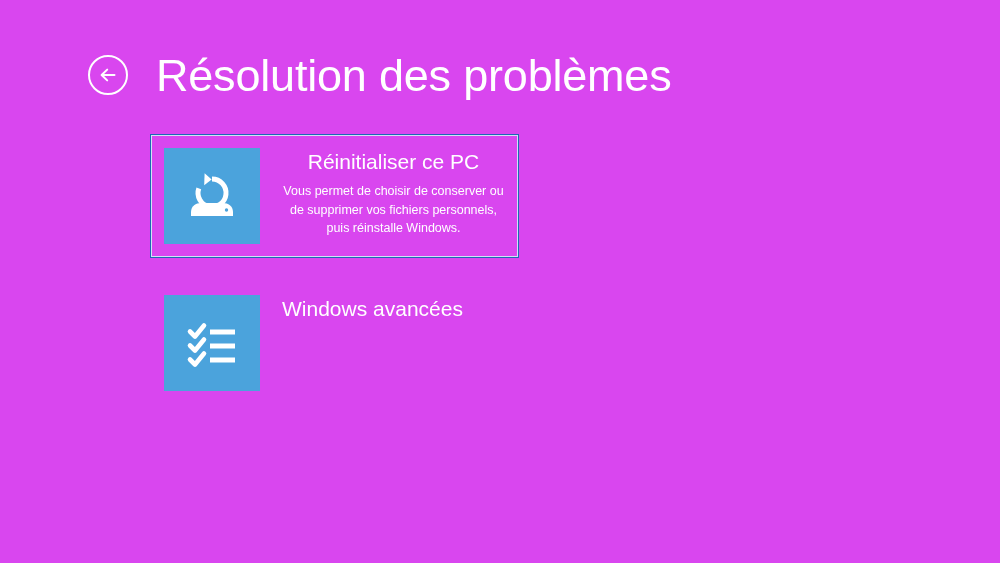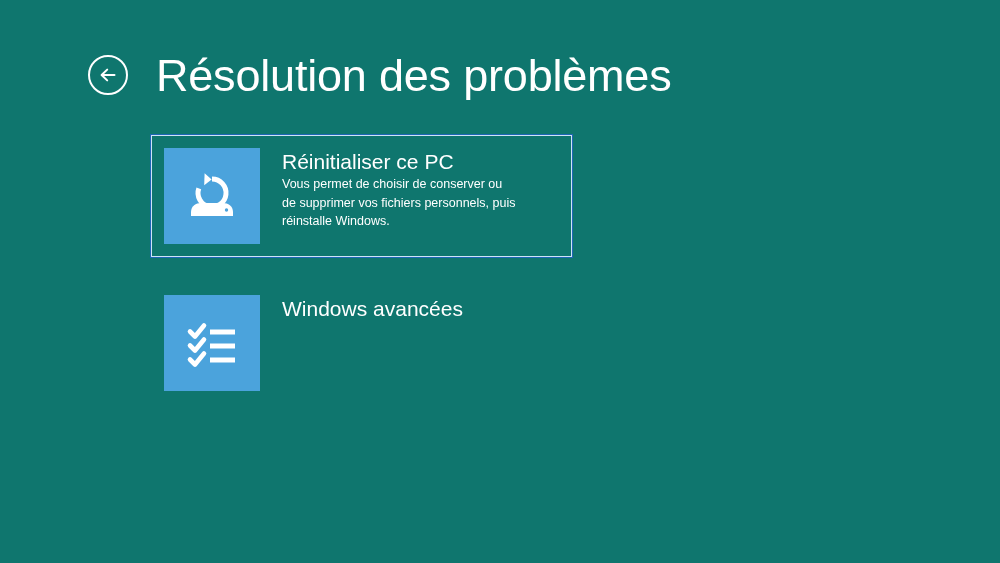--- a/index.html
+++ b/index.html
@@ -14,21 +14,21 @@
     background: #1f66b5;
     font-family: "Liberation Sans", "DejaVu Sans", sans-serif;
     color: #ffffff;
     -webkit-font-smoothing: antialiased;
   }
 
   .screen {
     position: relative;
     width: 1000px;
     height: 563px;
-    background: #0f766e;
+    background: #d946ef;
   }
 
   
   .header {
     position: absolute;
     left: 86px;
     top: 44px;
     height: 62px;
     display: flex;
     align-items: center;
@@ -69,23 +69,24 @@
   .option-row {
     position: relative;
     display: flex;
     align-items: flex-start;
     padding: 12px;
     box-sizing: border-box;
     border: 1px solid transparent;
     cursor: pointer;
   }
   .option-row.selected {
-    width: 421px;
+    width: 367px;
     border-color: #cfe4f6;
     outline: 1px solid #1f66b5;
+    text-align: center;
   }
   .option-row + .option-row {
     margin-top: 25px;
   }
 
   .option-icon {
     width: 96px;
     height: 96px;
     flex: 0 0 96px;
     background: #4ba3dc;
@@ -103,21 +104,21 @@
 
   .option-title {
     font-size: 21px;
     font-weight: 300;
     line-height: 1.15;
     color: #ffffff;
     white-space: nowrap;
   }
 
   .option-desc {
-    margin-top: 1px;
+    margin-top: 8px;
     font-size: 12.5px;
     font-weight: 400;
     line-height: 1.48;
     color: #ffffff;
     max-width: 235px;
   }
 </style>
 </head>
 <body>
 

